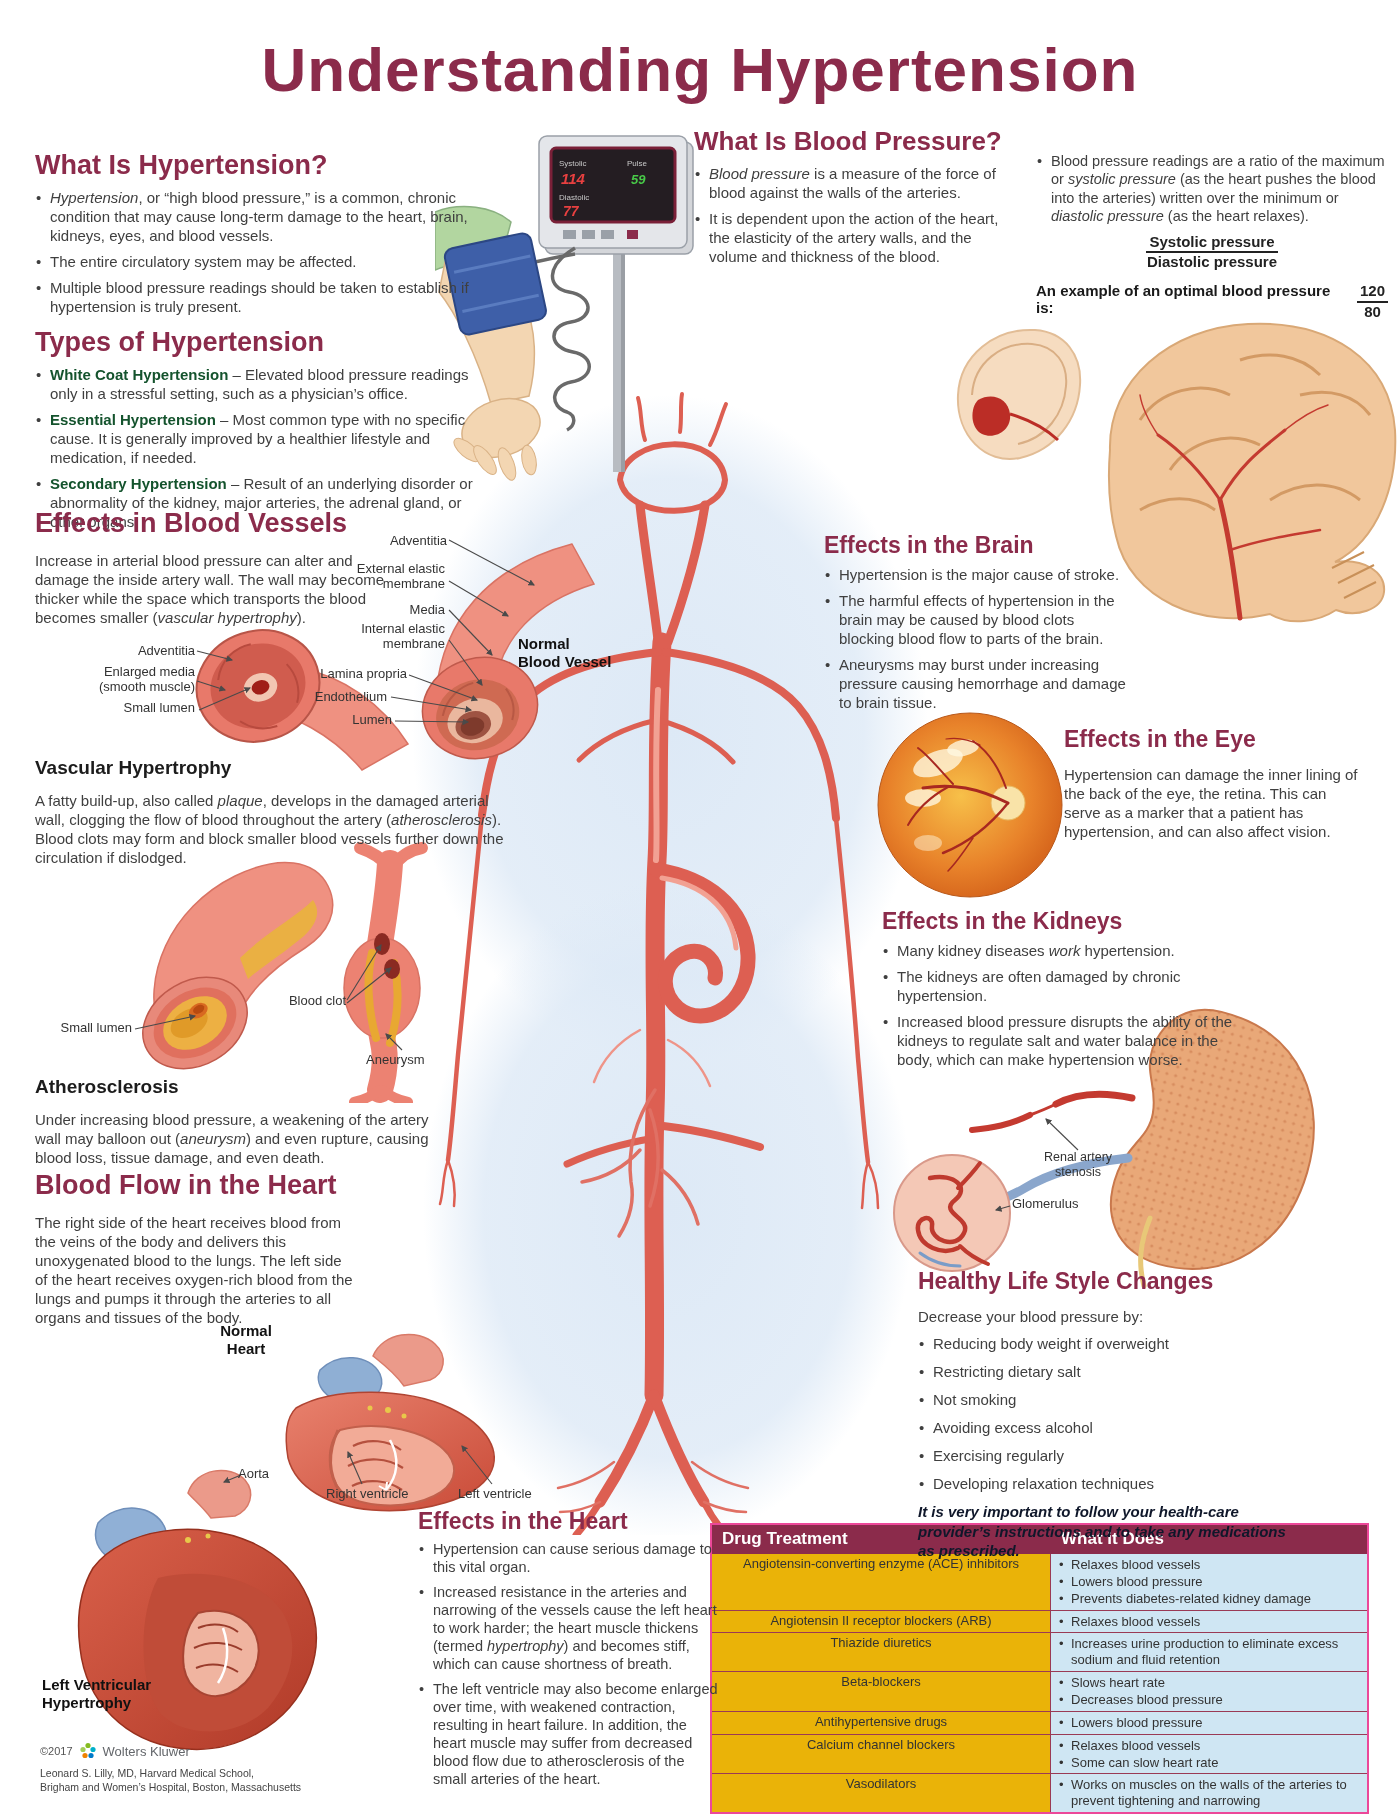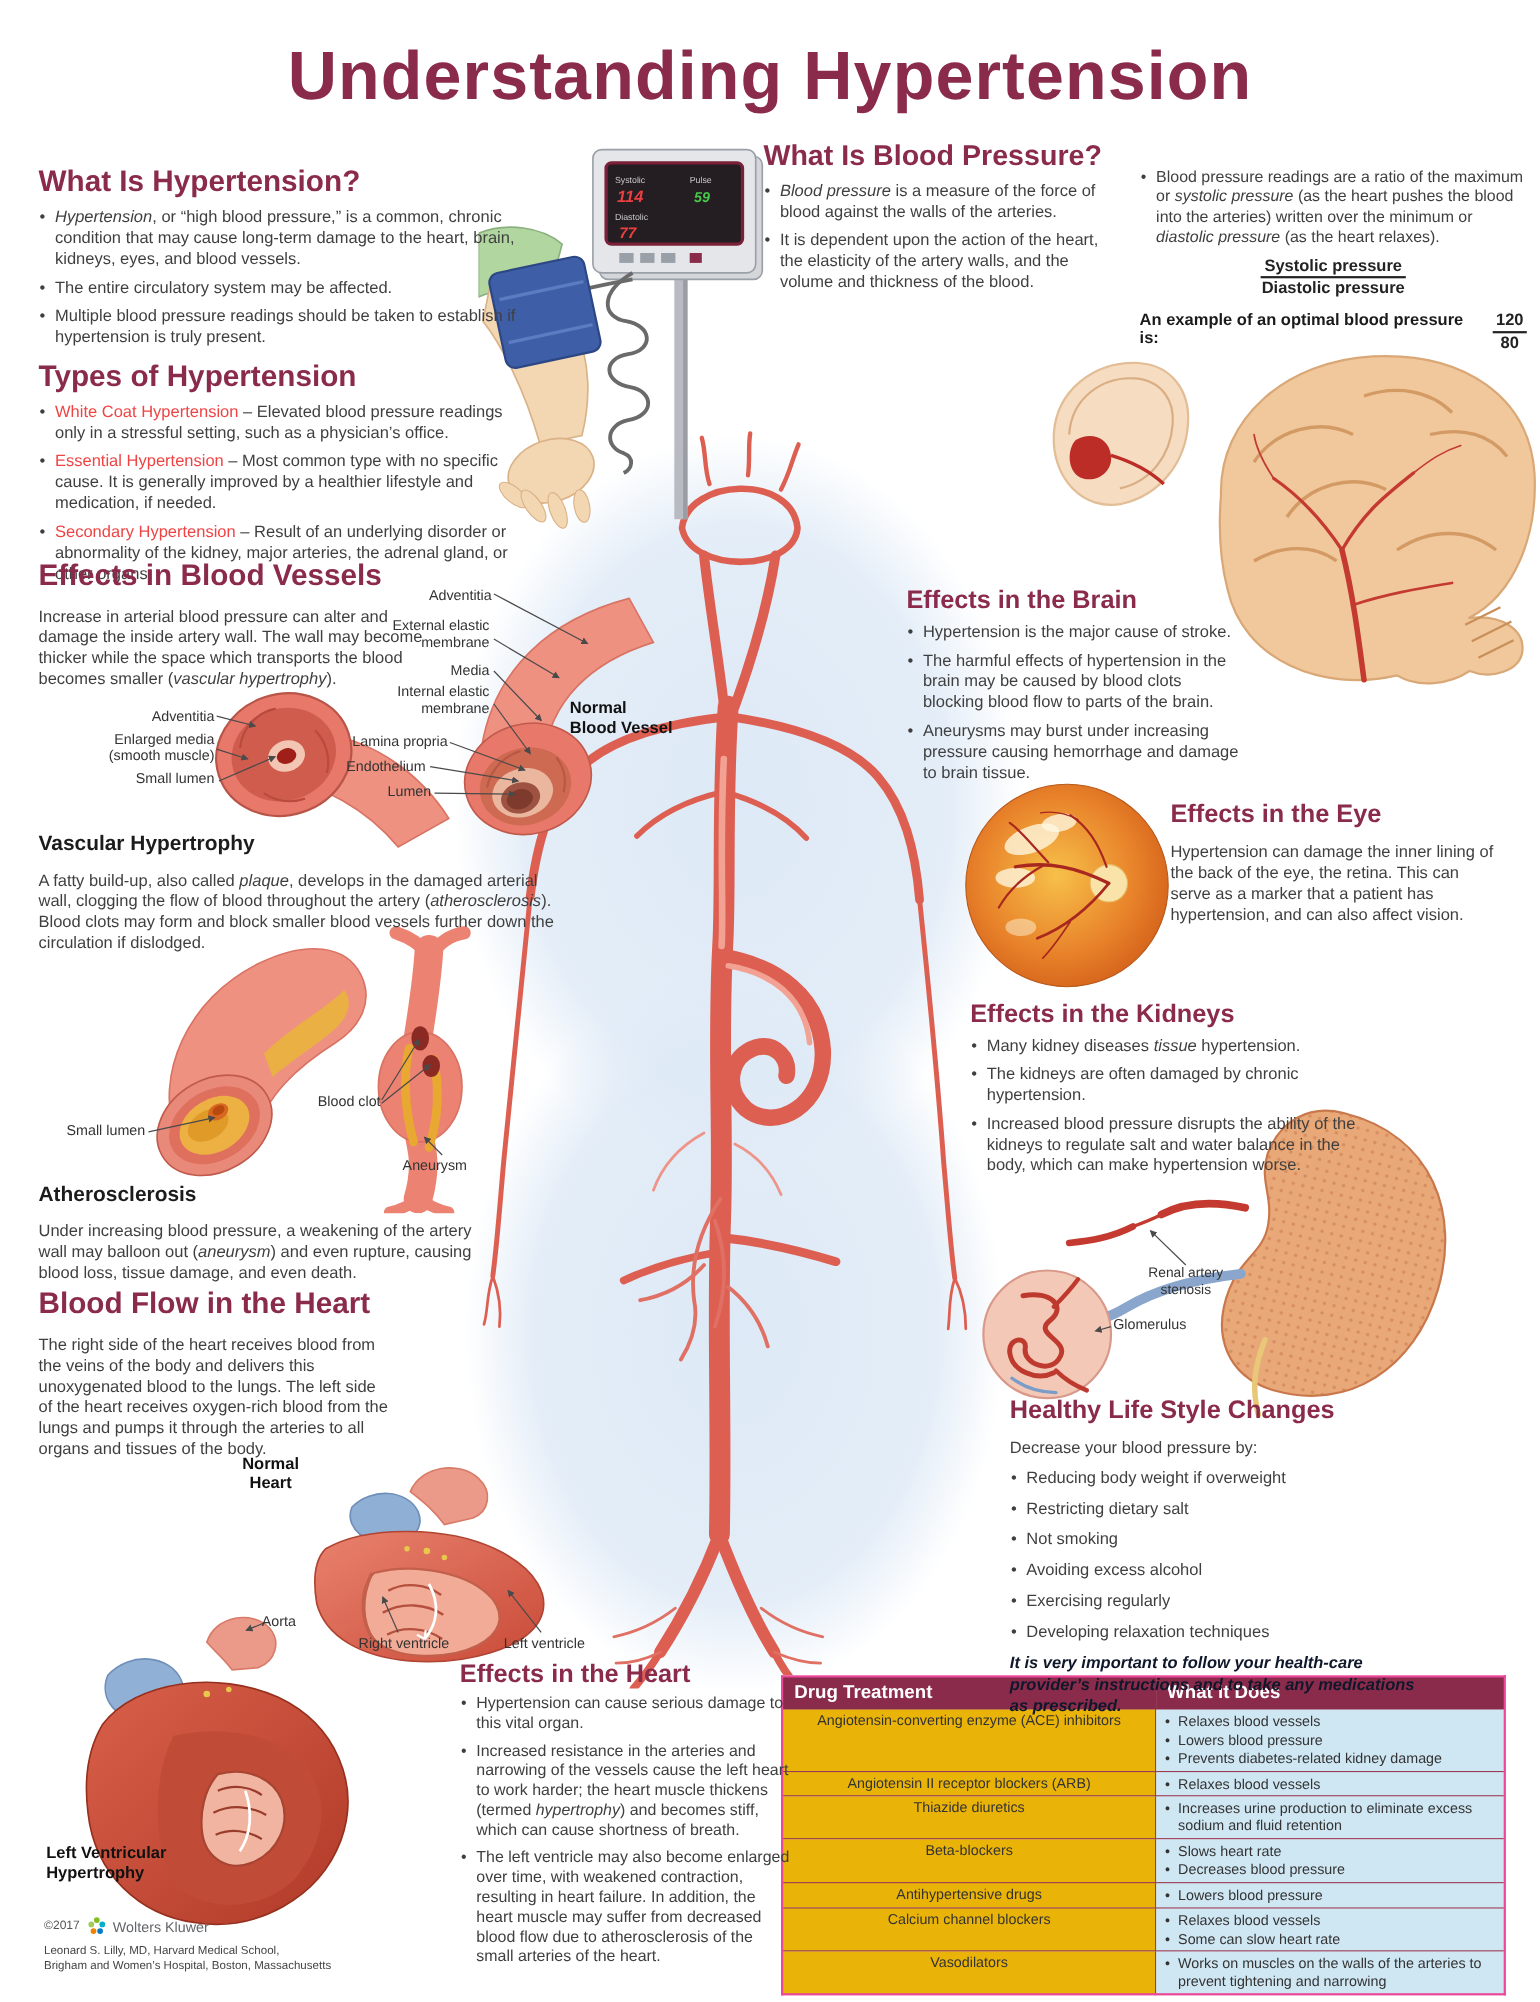--- a/index.html
+++ b/index.html
@@ -9,21 +9,21 @@
   svg{display:block;}
   svg text{font-family:"Liberation Sans",sans-serif;}
 
   .h1{font-size:62px;font-weight:bold;color:#8b2b4b;text-align:center;letter-spacing:1px;}
   .h2{font-size:27px;font-weight:bold;color:#8b2b4b;margin:0 0 7px 0;}
   .h2s{font-size:23px;font-weight:bold;color:#8b2b4b;margin:0 0 6px 0;}
   .h3{font-size:19px;font-weight:bold;color:#1c1c1c;margin:0 0 6px 0;}
   .bullets{font-size:15px;line-height:1.27;}
   .b{position:relative;padding-left:15px;margin-bottom:7px;}
   .b::before{content:"•";position:absolute;left:1px;top:0;color:#3f3f3f;}
-  .b .bold{font-weight:normal;color:#ef4444;}
+  .b .bold{font-weight:bold;color:#14532d;}
   .it{font-style:italic;}
   .body{font-size:15px;line-height:1.27;margin-top:12px;}
   .lbl{font-size:13px;color:#333;line-height:1.18;}
   .lblb{font-size:15px;font-weight:bold;color:#111;line-height:1.2;}
   .r{text-align:right;}
   .c{text-align:center;}
 
   .frac{display:inline-block;text-align:center;font-weight:bold;color:#222;font-size:15px;line-height:1.25;}
   .frac .ftop{border-bottom:2px solid #222;padding:0 3px;}
   .exrow{display:flex;align-items:flex-start;gap:8px;margin-top:10px;}
@@ -533,21 +533,21 @@
   </div>
 
   <div id="sec-eye" class="abs txt">
     <div class="h2s">Effects in the Eye</div>
     <div class="body">Hypertension can damage the inner lining of the back of the eye, the retina. This can serve as a marker that a patient has hypertension, and can also affect vision.</div>
   </div>
 
   <div id="sec-kidneys" class="abs txt">
     <div class="h2s">Effects in the Kidneys</div>
     <div class="bullets">
-      <div class="b"><span>Many kidney diseases </span><span class="it">tissue</span><span> hypertension.</span></div>
+      <div class="b"><span>Many kidney diseases </span><span class="it">work</span><span> hypertension.</span></div>
       <div class="b">The kidneys are often damaged by chronic hypertension.</div>
       <div class="b">Increased blood pressure disrupts the ability of the kidneys to regulate salt and water balance in the body, which can make hypertension worse.</div>
     </div>
   </div>
 
   <div id="lbl-renal" class="abs txt lbl c">
     <div>Renal artery</div>
     <div>stenosis</div>
   </div>
   <div id="lbl-glom" class="abs txt lbl">Glomerulus</div>

